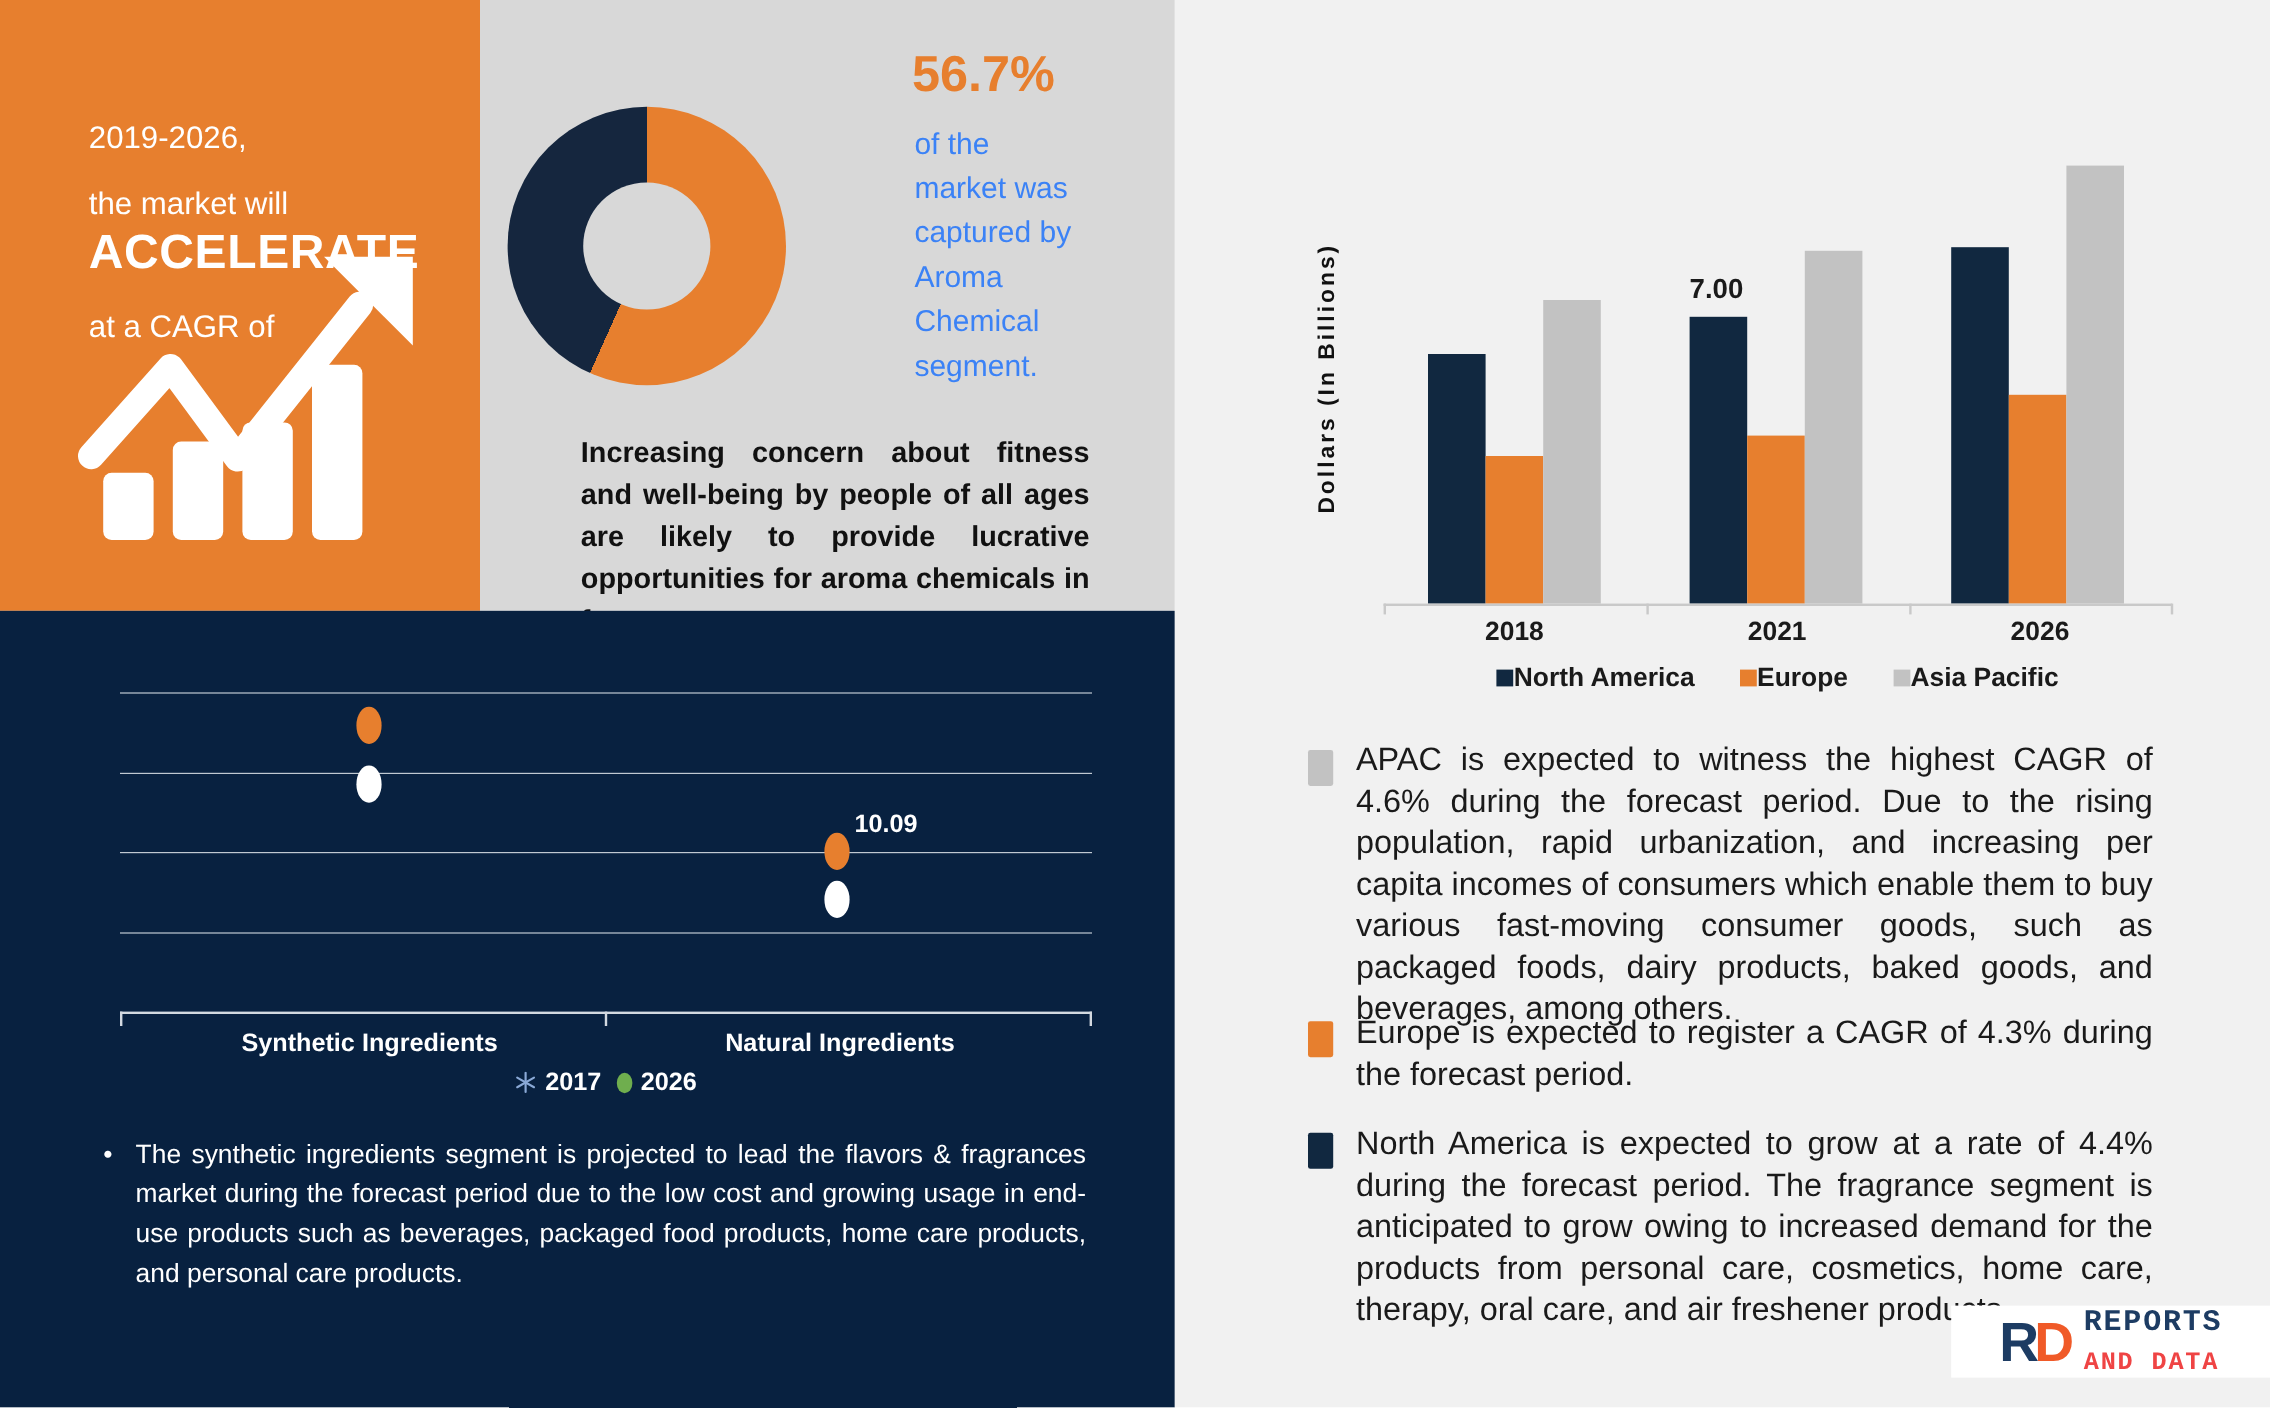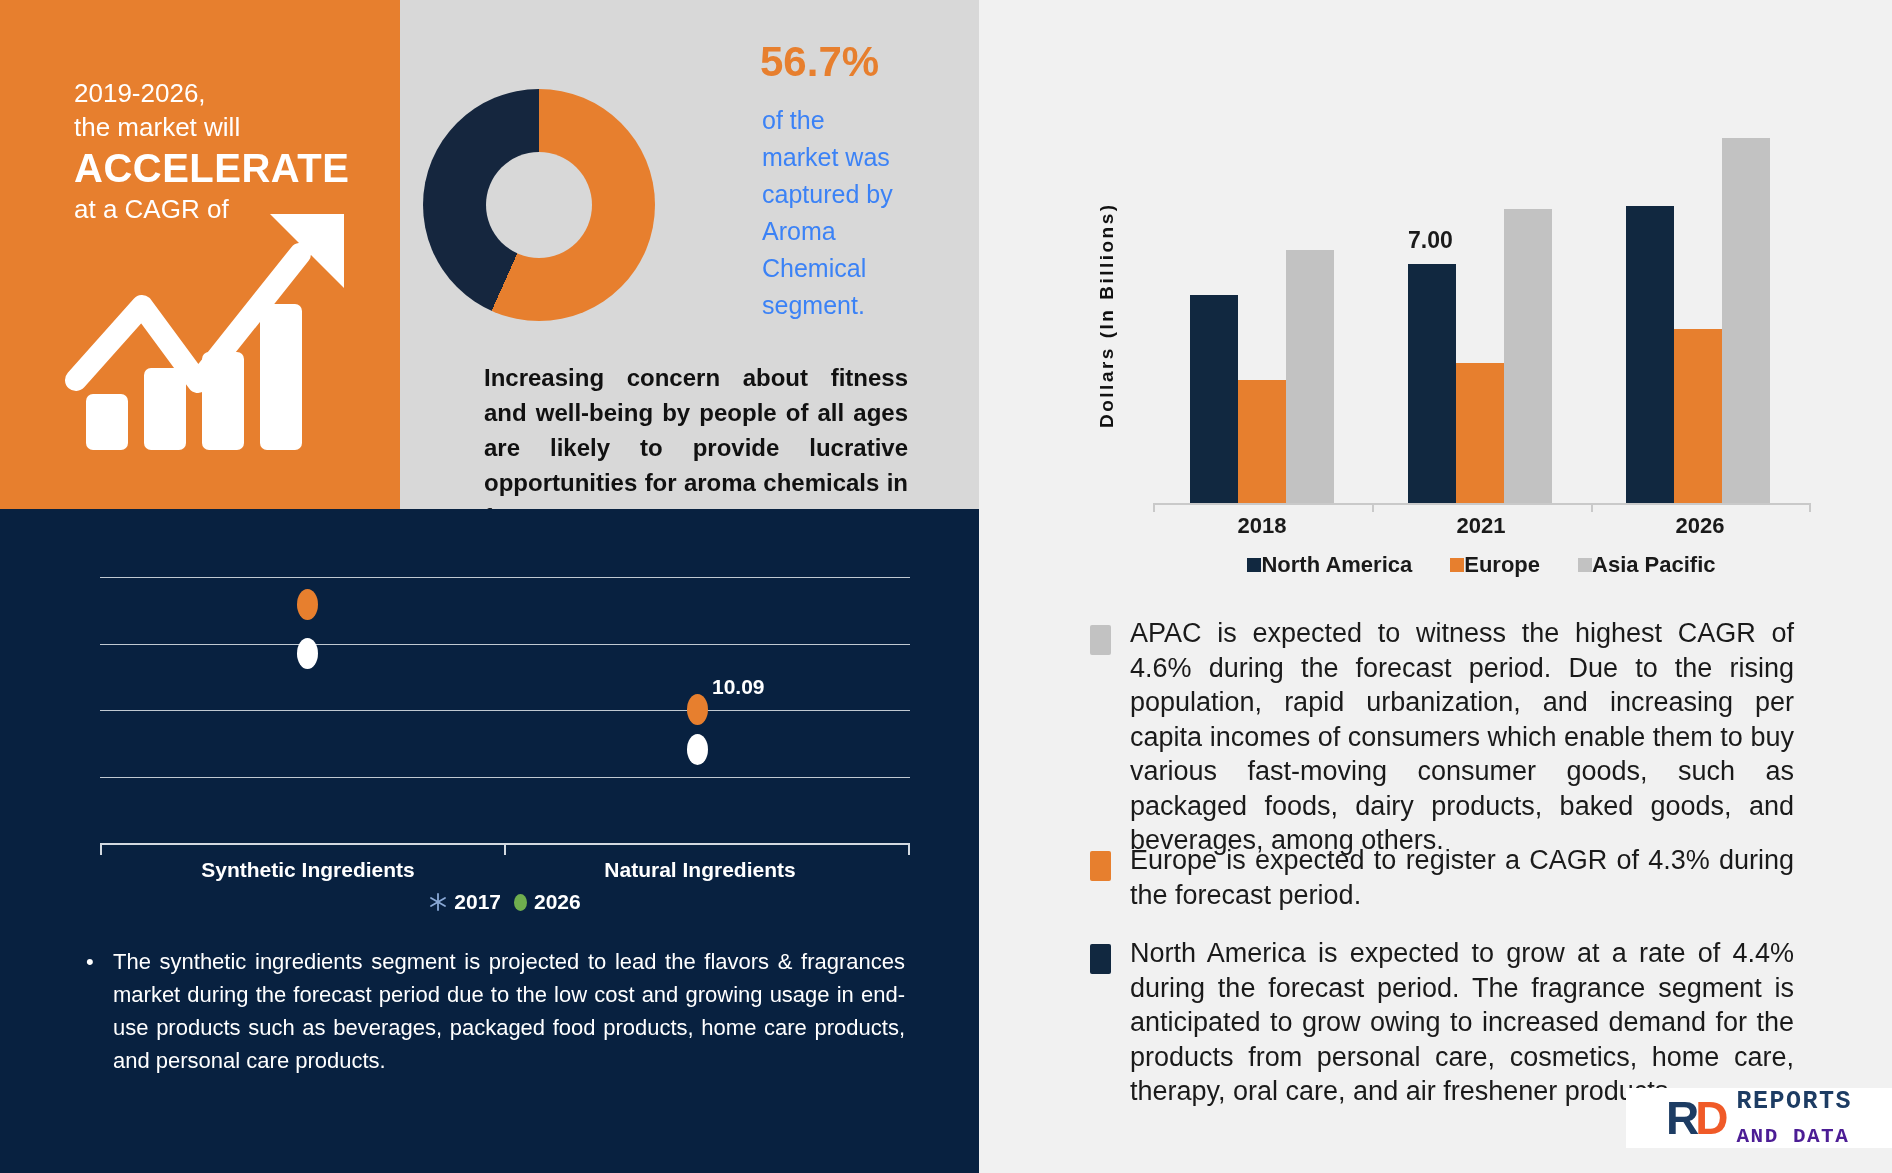--- a/index.html
+++ b/index.html
@@ -8,21 +8,21 @@
   .abs{position:absolute;}
 
   
   .block-orange{left:0;top:0;width:400px;height:509px;background:#e77f2e;}
   .block-gray{left:400px;top:0;width:579px;height:509px;background:#d8d8d8;}
   .block-navy{left:0;top:509px;width:979px;height:664px;background:#082140;}
   .panel-right{left:979px;top:0;width:913px;height:1173px;background:#f1f1f1;}
 
   
   .acc-text{left:74px;top:76px;color:#fff;}
-  .acc-s{font-size:26px;line-height:34px;}
+  .acc-s{font-size:26px;line-height:34px;margin-top:21px;}
   .acc-b{font-size:40px;line-height:48px;font-weight:bold;letter-spacing:.5px;}
   .acc-p{font-size:48px;line-height:58px;font-weight:bold;}
 
   
   .donut{left:423px;top:89px;width:232px;height:232px;border-radius:50%;}
   .donut::after{content:"";position:absolute;left:50%;top:50%;width:106px;height:106px;
                 margin:-53px 0 0 -53px;border-radius:50%;background:#d8d8d8;}
   .stat-pct{left:760px;top:38px;font-size:42px;font-weight:bold;color:#e77f2e;}
   .stat-caption{left:762px;top:102px;font-size:25px;line-height:37px;color:#3b82f6;}
   .gray-note{left:484px;top:360px;width:424px;font-size:24px;line-height:35px;
@@ -68,21 +68,21 @@
            color:#1a1a1a;text-align:justify;}
 
   
   .logo{left:1626px;top:1088px;width:266px;height:60px;background:#fff;display:flex;
         align-items:center;justify-content:center;gap:8px;}
   .logo .mono{font-size:46px;font-weight:800;line-height:46px;display:flex;}
   .logo .mono .r{color:#1d3c63;}
   .logo .mono .d{color:#f05a28;margin-left:-4px;}
   .logo .words{display:flex;flex-direction:column;line-height:1;font-family:Liberation Mono, monospace;}
   .logo .w1{color:#1d3c63;font-size:25px;font-weight:bold;letter-spacing:1.5px;}
-  .logo .w2{color:#4c1d95;font-size:21px;font-weight:bold;letter-spacing:1.5px;margin-top:12px;}
+  .logo .w2{color:#ef4444;font-size:21px;font-weight:bold;letter-spacing:1.5px;margin-top:12px;}
 </style>
 </head>
 <body>
 
 <div class="canvas">
 
   <section class="abs block-orange">
     <div class="abs acc-text">
       <div class="acc-s">2019-2026,</div>
       <div class="acc-s">the market will</div>

